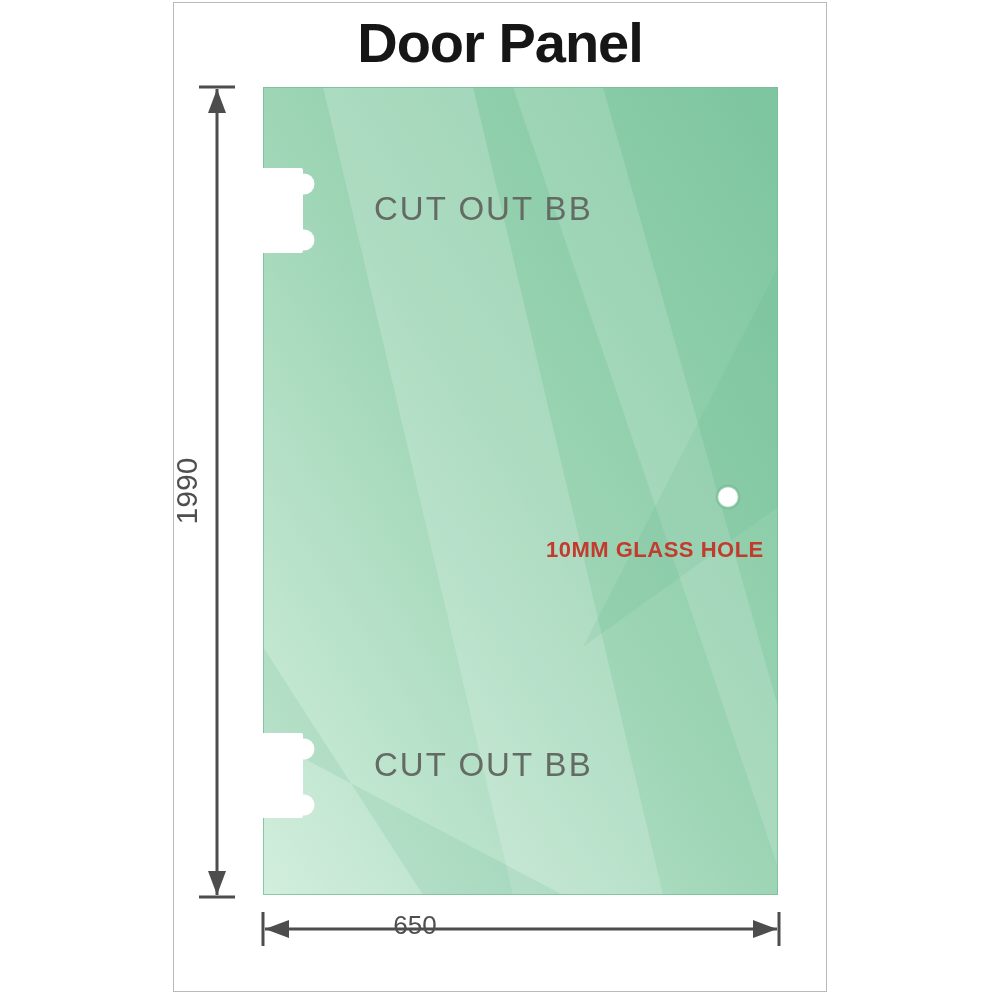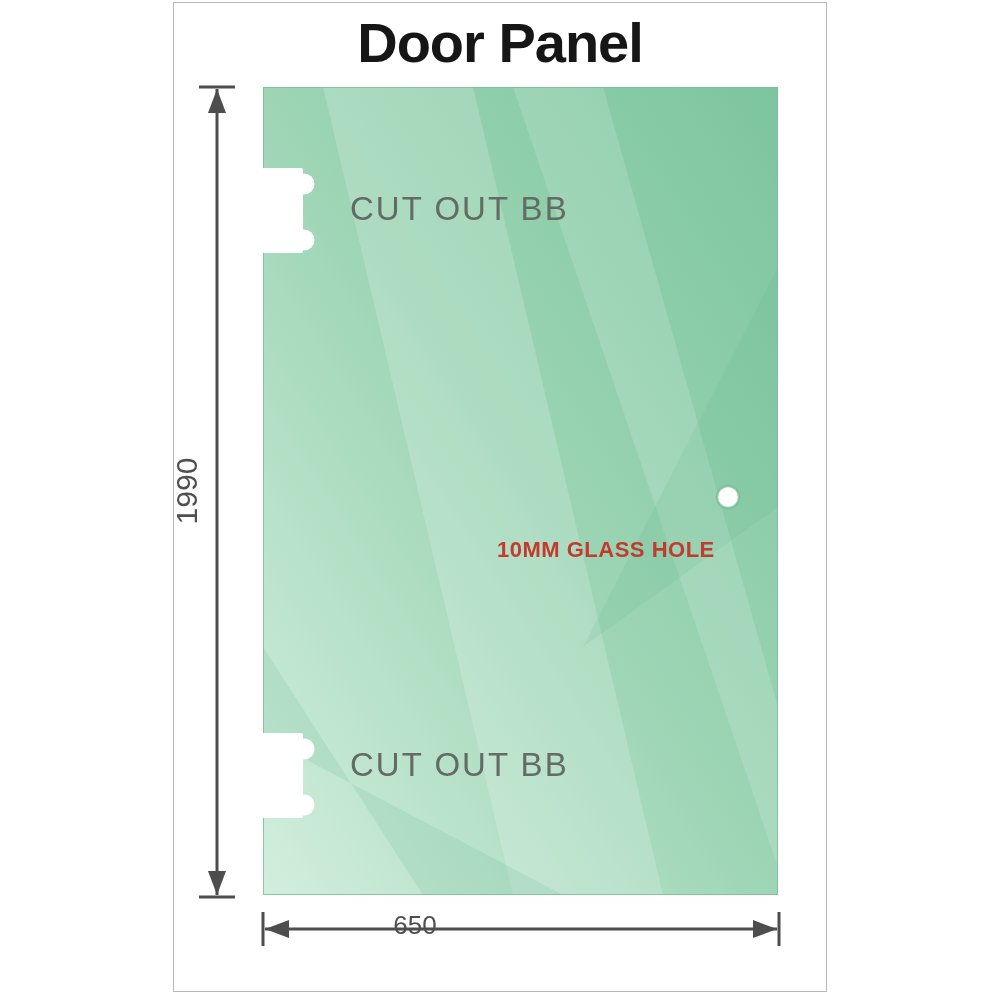--- a/index.html
+++ b/index.html
@@ -44,26 +44,27 @@
     width: 515px;
     height: 808px;
   }
   .label-cutout {
     position: absolute;
     font-size: 33px;
     font-weight: 400;
     letter-spacing: 2px;
     color: #646b64;
     white-space: nowrap;
+    margin-left: 24px;
   }
   .label-cutout.top { left: 350px; top: 190px; }
   .label-cutout.bottom { left: 350px; top: 746px; }
   .label-hole {
     position: absolute;
-    left: 497px;
+    left: 546px;
     top: 537px;
     font-size: 22px;
     font-weight: 600;
     letter-spacing: 0.5px;
     color: #c23b2e;
     white-space: nowrap;
   }
   .dim-svg { position: absolute; }
   .dim-v { left: 193px; top: 79px; }
   .dim-h { left: 255px; top: 903px; }

